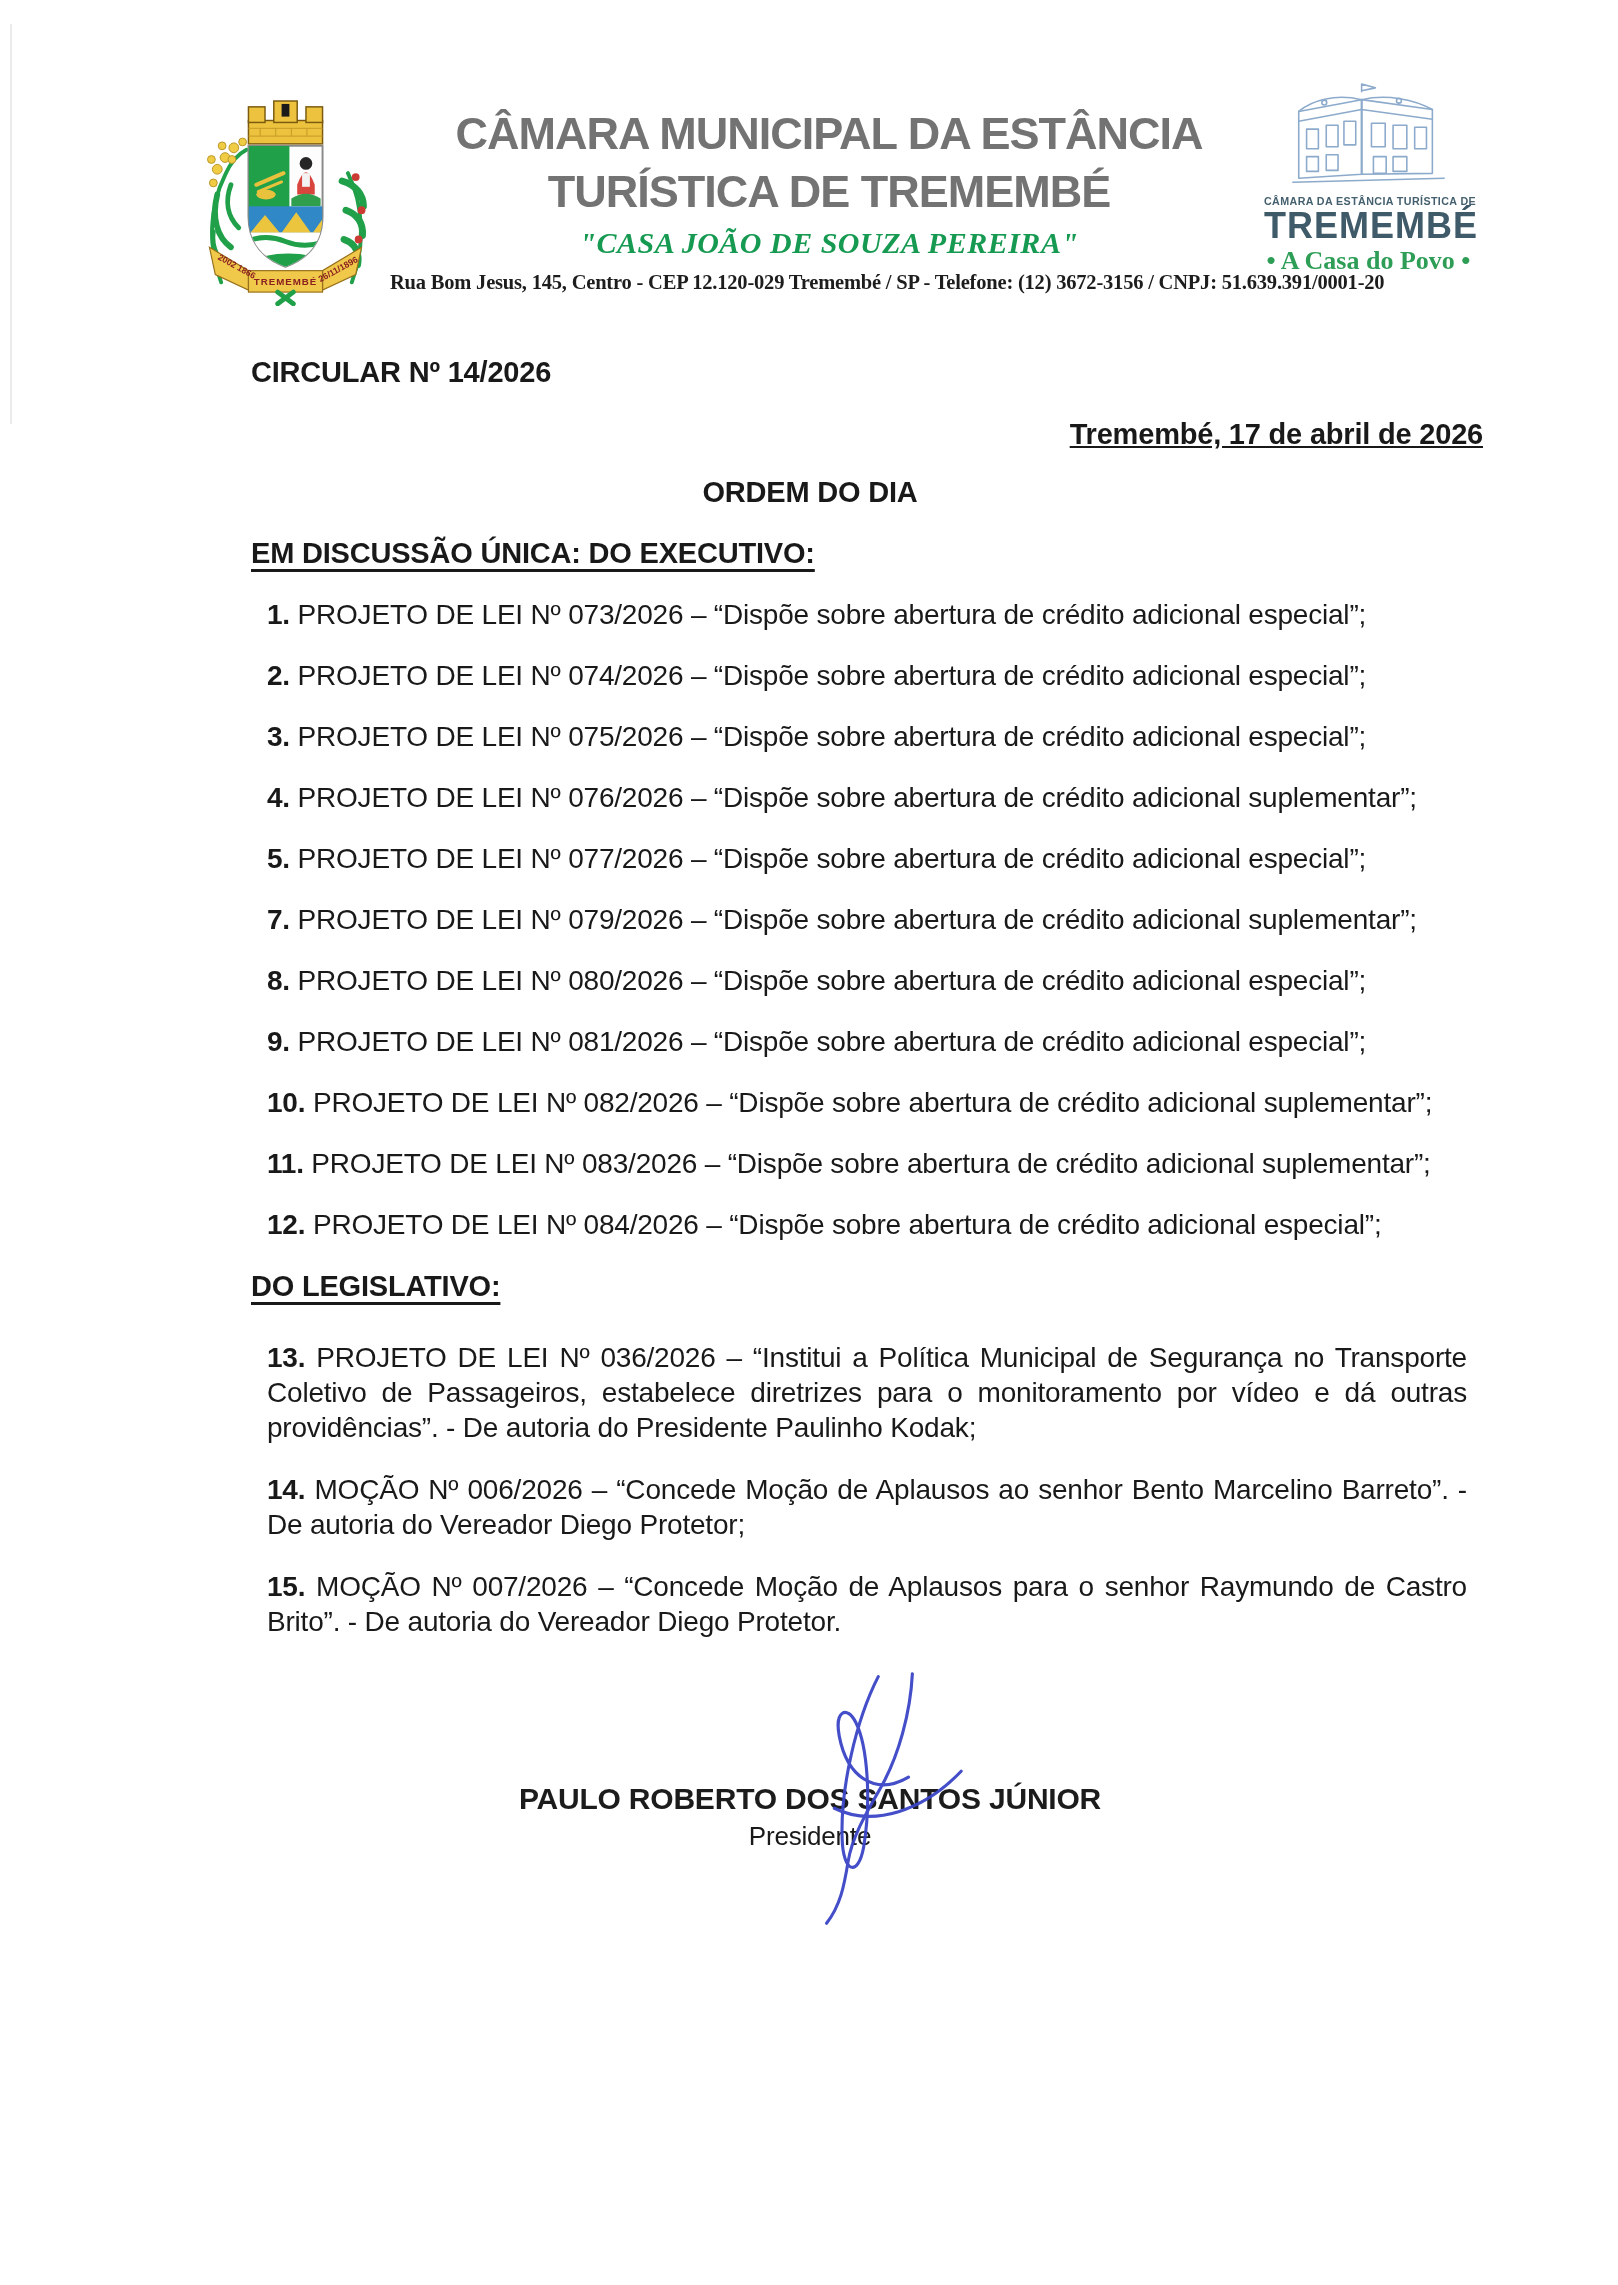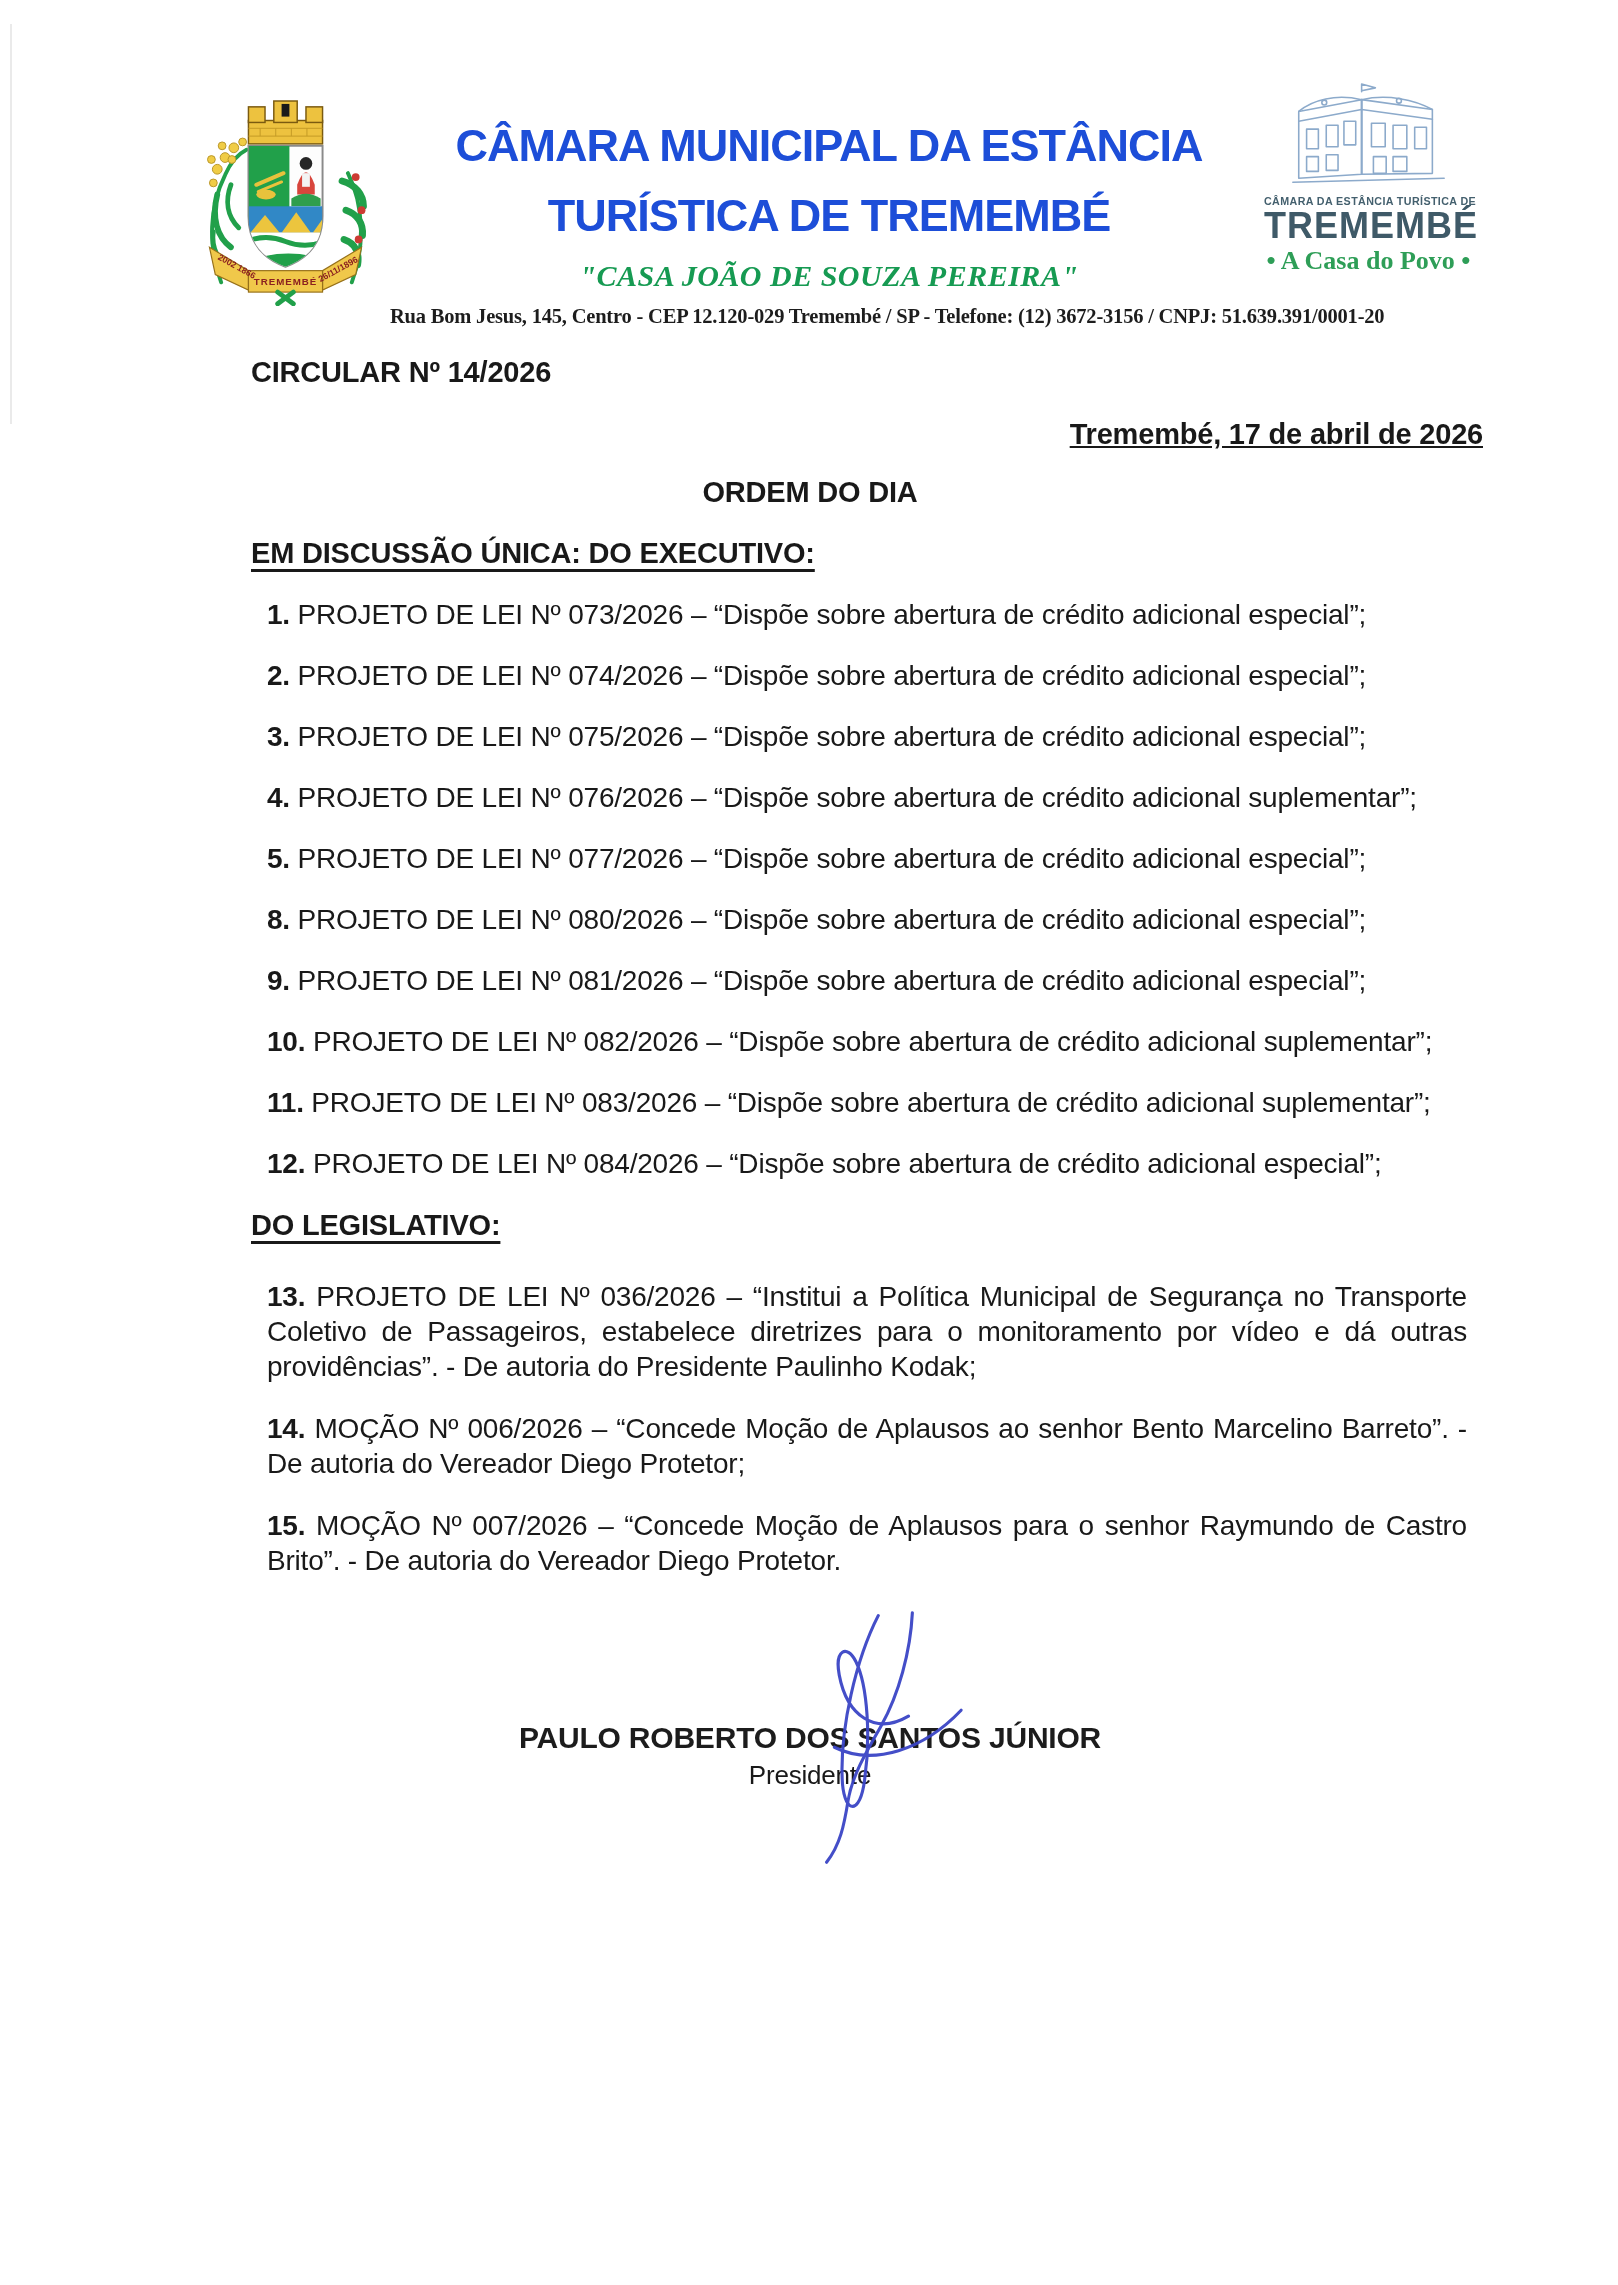--- a/index.html
+++ b/index.html
@@ -6,21 +6,21 @@
   .page{
     position:relative; width:1619px; height:2286px; background:#ffffff;
     font-family:"Liberation Sans", sans-serif; color:#191919; overflow:hidden;
   }
   .scan-edge{position:absolute;left:9.8px;top:24.4px;width:2px;height:400px;background:#dcdcdc;opacity:.6;}
 
   
   .crest{position:absolute;left:188px;top:91px;width:195px;height:215px;}
   .head-center{position:absolute;left:390px;top:103px;width:878px;text-align:center;}
   .head-title{
-    font-weight:bold;font-size:45px;line-height:54px;color:#1d4ed8;letter-spacing:-1px;margin:16px;
+    font-weight:bold;font-size:45px;line-height:54px;color:#737373;letter-spacing:-1px;margin:4px;
   }
   .head-quote{
     margin-top:6.8px;font-family:"Liberation Serif", serif;font-style:italic;font-weight:bold;
     font-size:30px;color:#169a52;letter-spacing:0.5px;
   }
   .head-address{
     margin-top:11.7px;font-family:"Liberation Serif", serif;font-weight:bold;
     font-size:20.5px;color:#1d1d1d;white-space:nowrap;letter-spacing:-0.2px;
   }
   .head-right{position:absolute;left:1264px;top:80px;width:209px;text-align:center;}
@@ -189,20 +189,21 @@
     <div class="order-title">ORDEM DO DIA</div>
 
     <h2 class="sec-heading">EM DISCUSSÃO ÚNICA: DO EXECUTIVO:</h2>
 
     <ol class="items">
       <li class="item"><span class="num">1.</span><span> PROJETO DE LEI Nº 073/2026 – “Dispõe sobre abertura de crédito adicional especial”;</span></li>
       <li class="item"><span class="num">2.</span><span> PROJETO DE LEI Nº 074/2026 – “Dispõe sobre abertura de crédito adicional especial”;</span></li>
       <li class="item"><span class="num">3.</span><span> PROJETO DE LEI Nº 075/2026 – “Dispõe sobre abertura de crédito adicional especial”;</span></li>
       <li class="item"><span class="num">4.</span><span> PROJETO DE LEI Nº 076/2026 – “Dispõe sobre abertura de crédito adicional suplementar”;</span></li>
       <li class="item"><span class="num">5.</span><span> PROJETO DE LEI Nº 077/2026 – “Dispõe sobre abertura de crédito adicional especial”;</span></li>
+      <li class="item"><span class="num">7.</span><span> PROJETO DE LEI Nº 079/2026 – “Dispõe sobre abertura de crédito adicional suplementar”;</span></li>
       <li class="item"><span class="num">8.</span><span> PROJETO DE LEI Nº 080/2026 – “Dispõe sobre abertura de crédito adicional especial”;</span></li>
       <li class="item"><span class="num">9.</span><span> PROJETO DE LEI Nº 081/2026 – “Dispõe sobre abertura de crédito adicional especial”;</span></li>
       <li class="item"><span class="num">10.</span><span> PROJETO DE LEI Nº 082/2026 – “Dispõe sobre abertura de crédito adicional suplementar”;</span></li>
       <li class="item"><span class="num">11.</span><span> PROJETO DE LEI Nº 083/2026 – “Dispõe sobre abertura de crédito adicional suplementar”;</span></li>
       <li class="item"><span class="num">12.</span><span> PROJETO DE LEI Nº 084/2026 – “Dispõe sobre abertura de crédito adicional especial”;</span></li>
     </ol>
 
     <h2 class="sec-heading second">DO LEGISLATIVO:</h2>
 
     <ol class="items">

